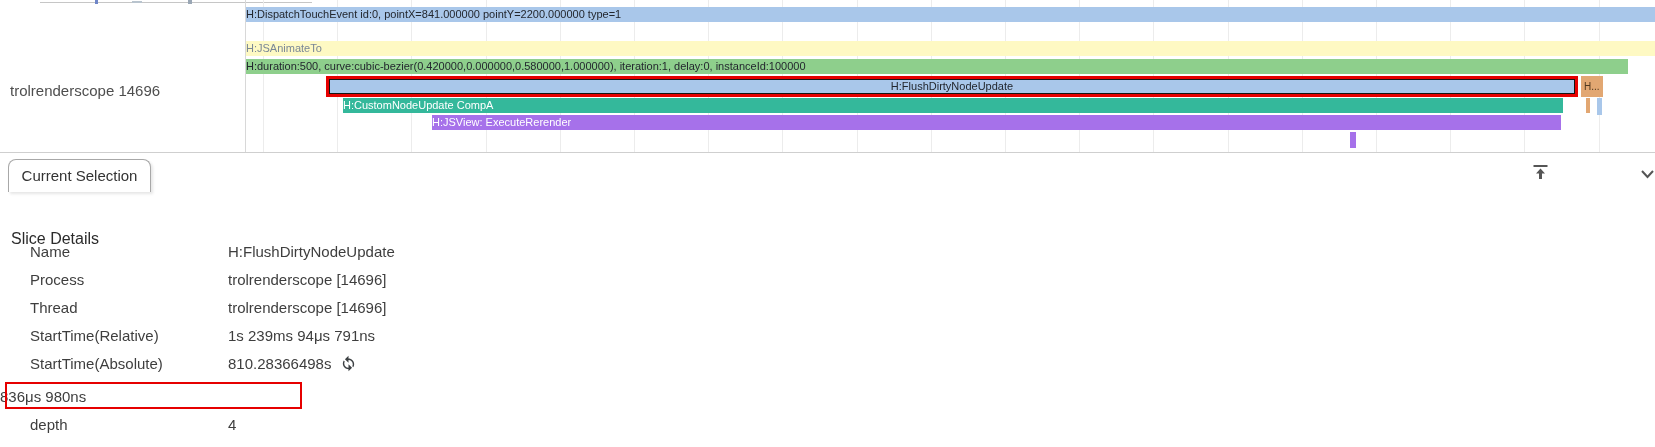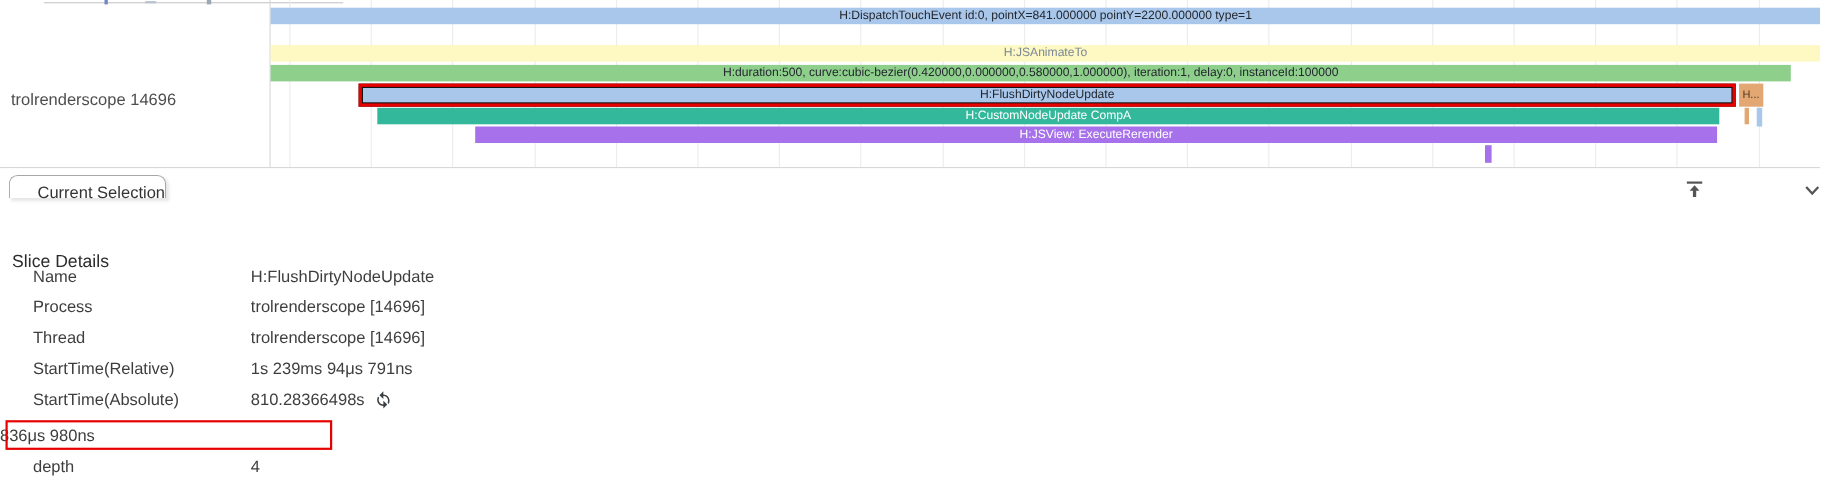--- a/index.html
+++ b/index.html
@@ -8,39 +8,39 @@
 
   
   .timeline{position:absolute;left:0;top:0;width:1655px;height:152px;background:#fff;
             border-bottom:1px solid #cfcfcf;overflow:hidden;}
   .top-edge-line{position:absolute;left:40px;top:2px;width:272px;height:1px;background:#c6c6c6;}
   .speck{position:absolute;top:0;height:4px;}
   .gridline{position:absolute;top:0;width:1px;height:152px;background:#ececec;}
   .panel-divider{position:absolute;left:245px;top:0;width:1px;height:152px;background:#d8d8d8;}
   .track-label{position:absolute;left:10px;top:82px;font-size:15px;color:#4e4e4e;white-space:nowrap;}
 
-  .bar{position:absolute;height:15px;line-height:15px;font-size:11px;text-align:center;
+  .bar{position:absolute;height:15px;line-height:15px;font-size:11px;
        overflow:hidden;white-space:nowrap;}
   .txt-dark{color:#23272e;}
   .txt-white{color:#ffffff;}
   .txt-gray{color:#7a8796;}
   .txt-brown{color:#50391f;}
 
   .selection{position:absolute;left:326px;top:76px;width:1252px;height:21px;box-sizing:border-box;
              border:3px solid #e60000;background:#141414;padding:1px;}
   .selection-inner{height:100%;line-height:13px;font-size:11px;text-align:center;
                    overflow:hidden;white-space:nowrap;}
   .mini-bar{position:absolute;overflow:hidden;}
 
   
   .details{position:absolute;left:0;top:153px;width:1655px;height:294px;background:#fff;}
-  .tab{position:absolute;left:8px;top:6px;width:143px;height:21px;box-sizing:border-box;
+  .tab{position:absolute;left:8px;top:6px;width:143px;height:33px;box-sizing:border-box;
        background:#fff;border:1px solid #a8a8a8;border-bottom:none;border-radius:8px 8px 0 0;
        box-shadow:2px 2px 3px rgba(0,0,0,0.10);
-       font-size:15px;color:#333;text-align:right;line-height:31px;cursor:pointer;}
+       font-size:15px;color:#333;text-align:center;line-height:31px;cursor:pointer;}
   .panel-icon{position:absolute;cursor:pointer;color:#555;}
   .collapse-icon{left:1531px;top:10px;}
   .chevron-icon{left:1640px;top:13px;}
   .heading{position:absolute;left:11px;top:46px;font-size:16px;color:#2b2b2b;margin-top:31px;}
   .fields{position:absolute;left:0;top:84px;right:0;}
   .field-row{display:flex;align-items:center;height:28px;position:relative;font-size:15px;}
   .field-row.highlighted{margin-top:5px;}
   .field-row.highlighted::before{content:"";position:absolute;left:5px;top:0;width:297px;height:27px;
        border:2px solid #e60000;box-sizing:border-box;pointer-events:none;}
   .field-label{width:212px;padding-left:14px;box-sizing:border-box;color:#3e3e3e;white-space:nowrap;margin-left:16px;}

